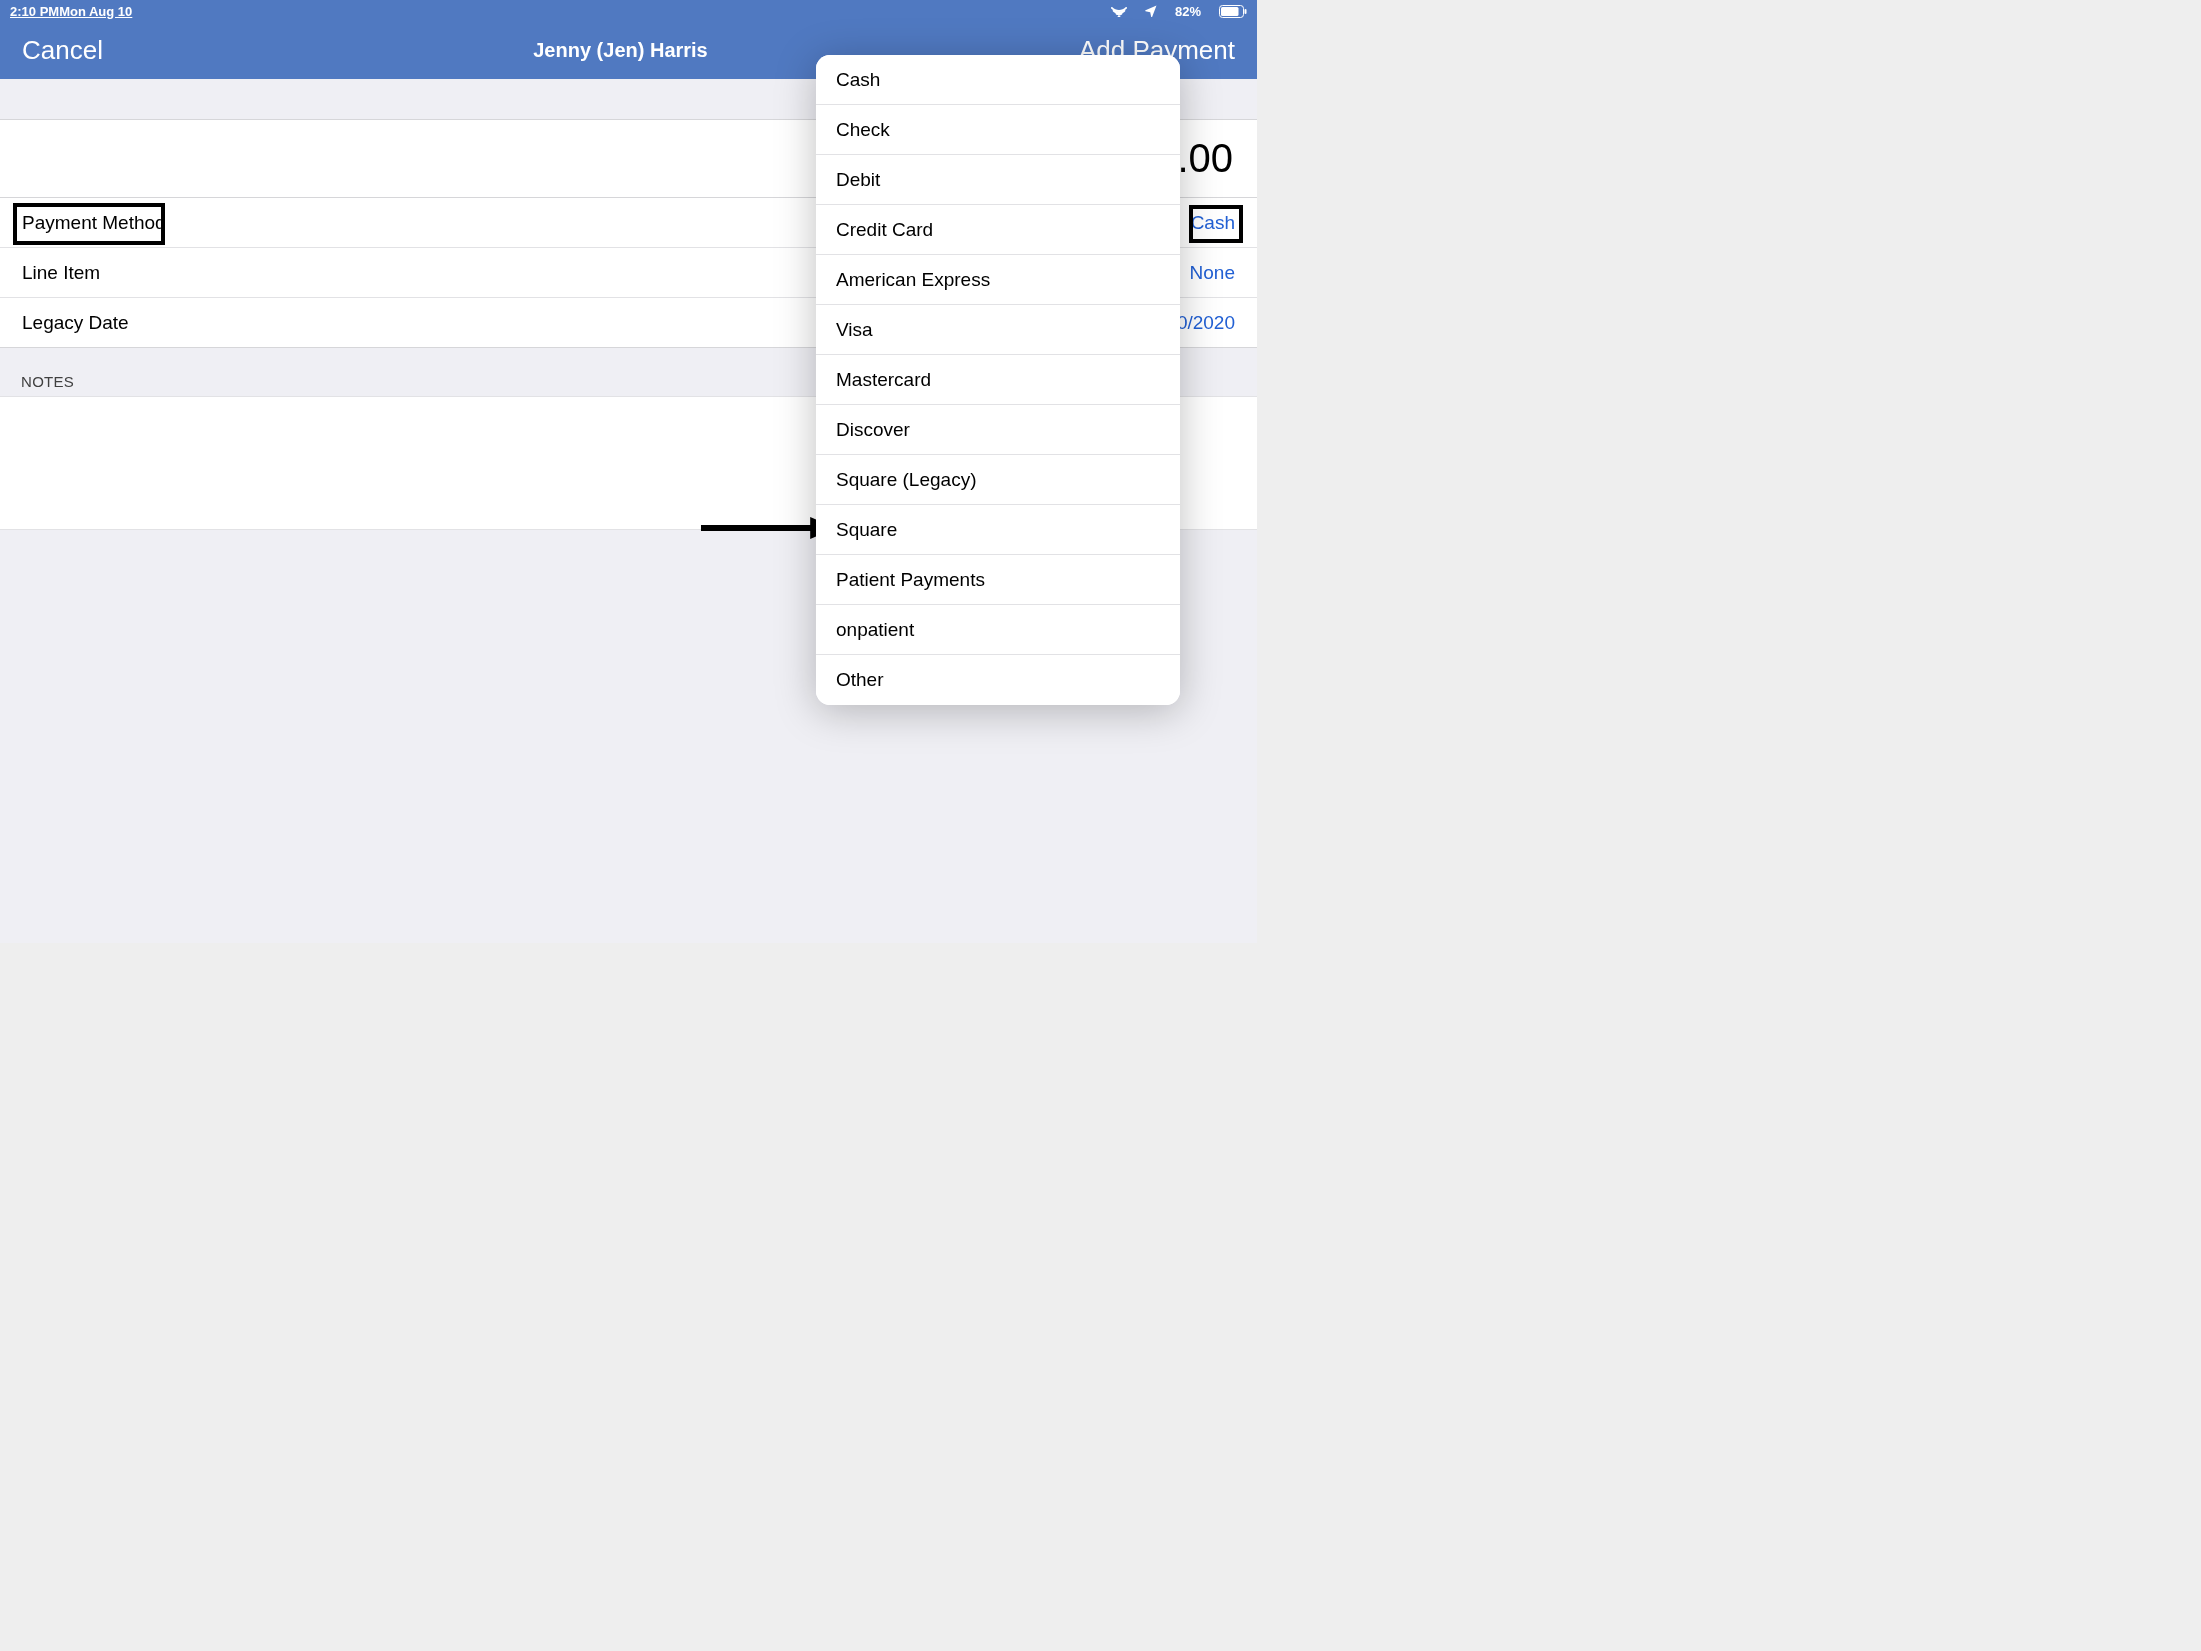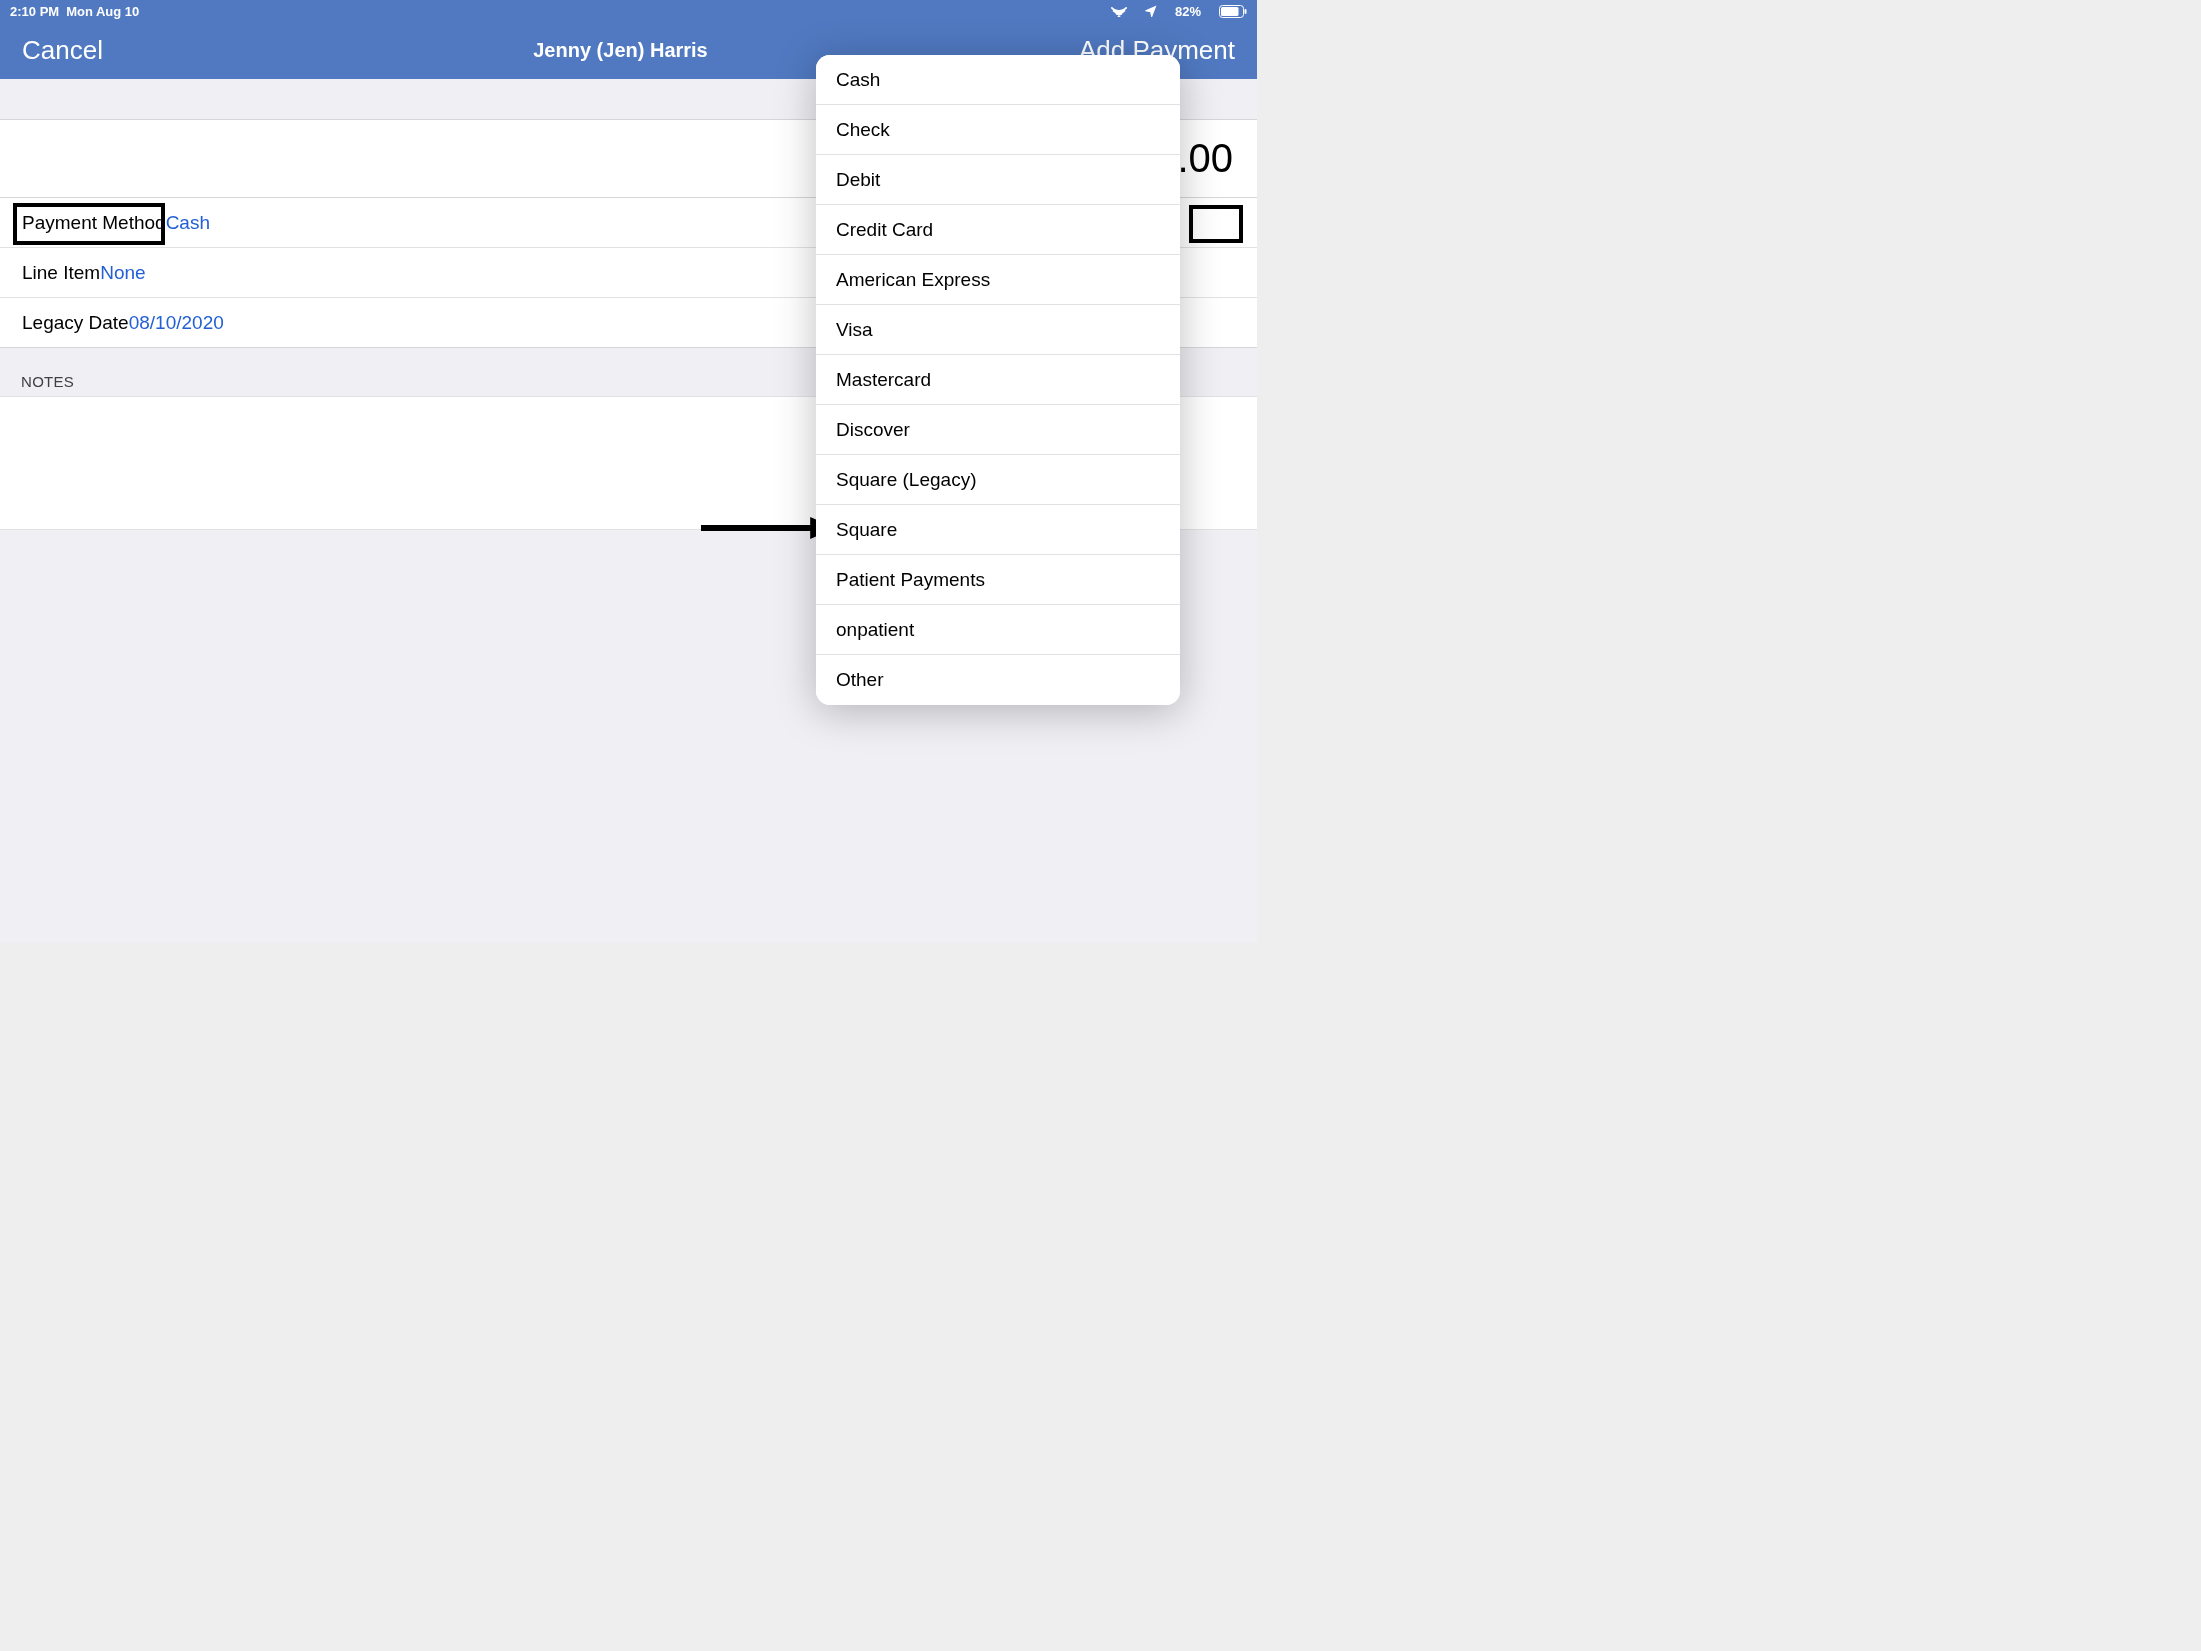--- a/index.html
+++ b/index.html
@@ -18,21 +18,21 @@
   .statusbar {
     height: 22px;
     background: #5079c1;
     color: #fff;
     display: flex;
     align-items: center;
     font-size: 13px;
     padding: 0 10px;
     justify-content: space-between;
   }
-  .statusbar .left { display:flex; gap:7px; font-weight:600; }
+  .statusbar .left { display:flex; gap:0; font-weight:600;text-decoration:underline; }
   .statusbar .right { display:flex; align-items:center; gap:18px; font-weight:600; }
   .statusbar svg { display:block; }
 
   .navbar {
     height: 57px;
     background: #5079c1;
     color: #fff;
     display: flex;
     align-items: center;
     justify-content: space-between;
@@ -59,21 +59,21 @@
     font-weight:400;
     color:#000;
   }
 
   .form-row {
     background:#fff;
     border-bottom:1px solid #e2e2e5;
     height:50px;
     display:flex;
     align-items:center;
-    justify-content:flex-start;
+    justify-content:space-between;
     padding:0 22px;
     font-size:19px;
   }
   .form-row:first-of-type { border-top:1px solid #e2e2e5; }
   .form-row .label { color:#000; }
   .form-row .value { color:#2260d4; font-size:19px; }
 
   .section-header {
     height:48px;
     display:flex;

